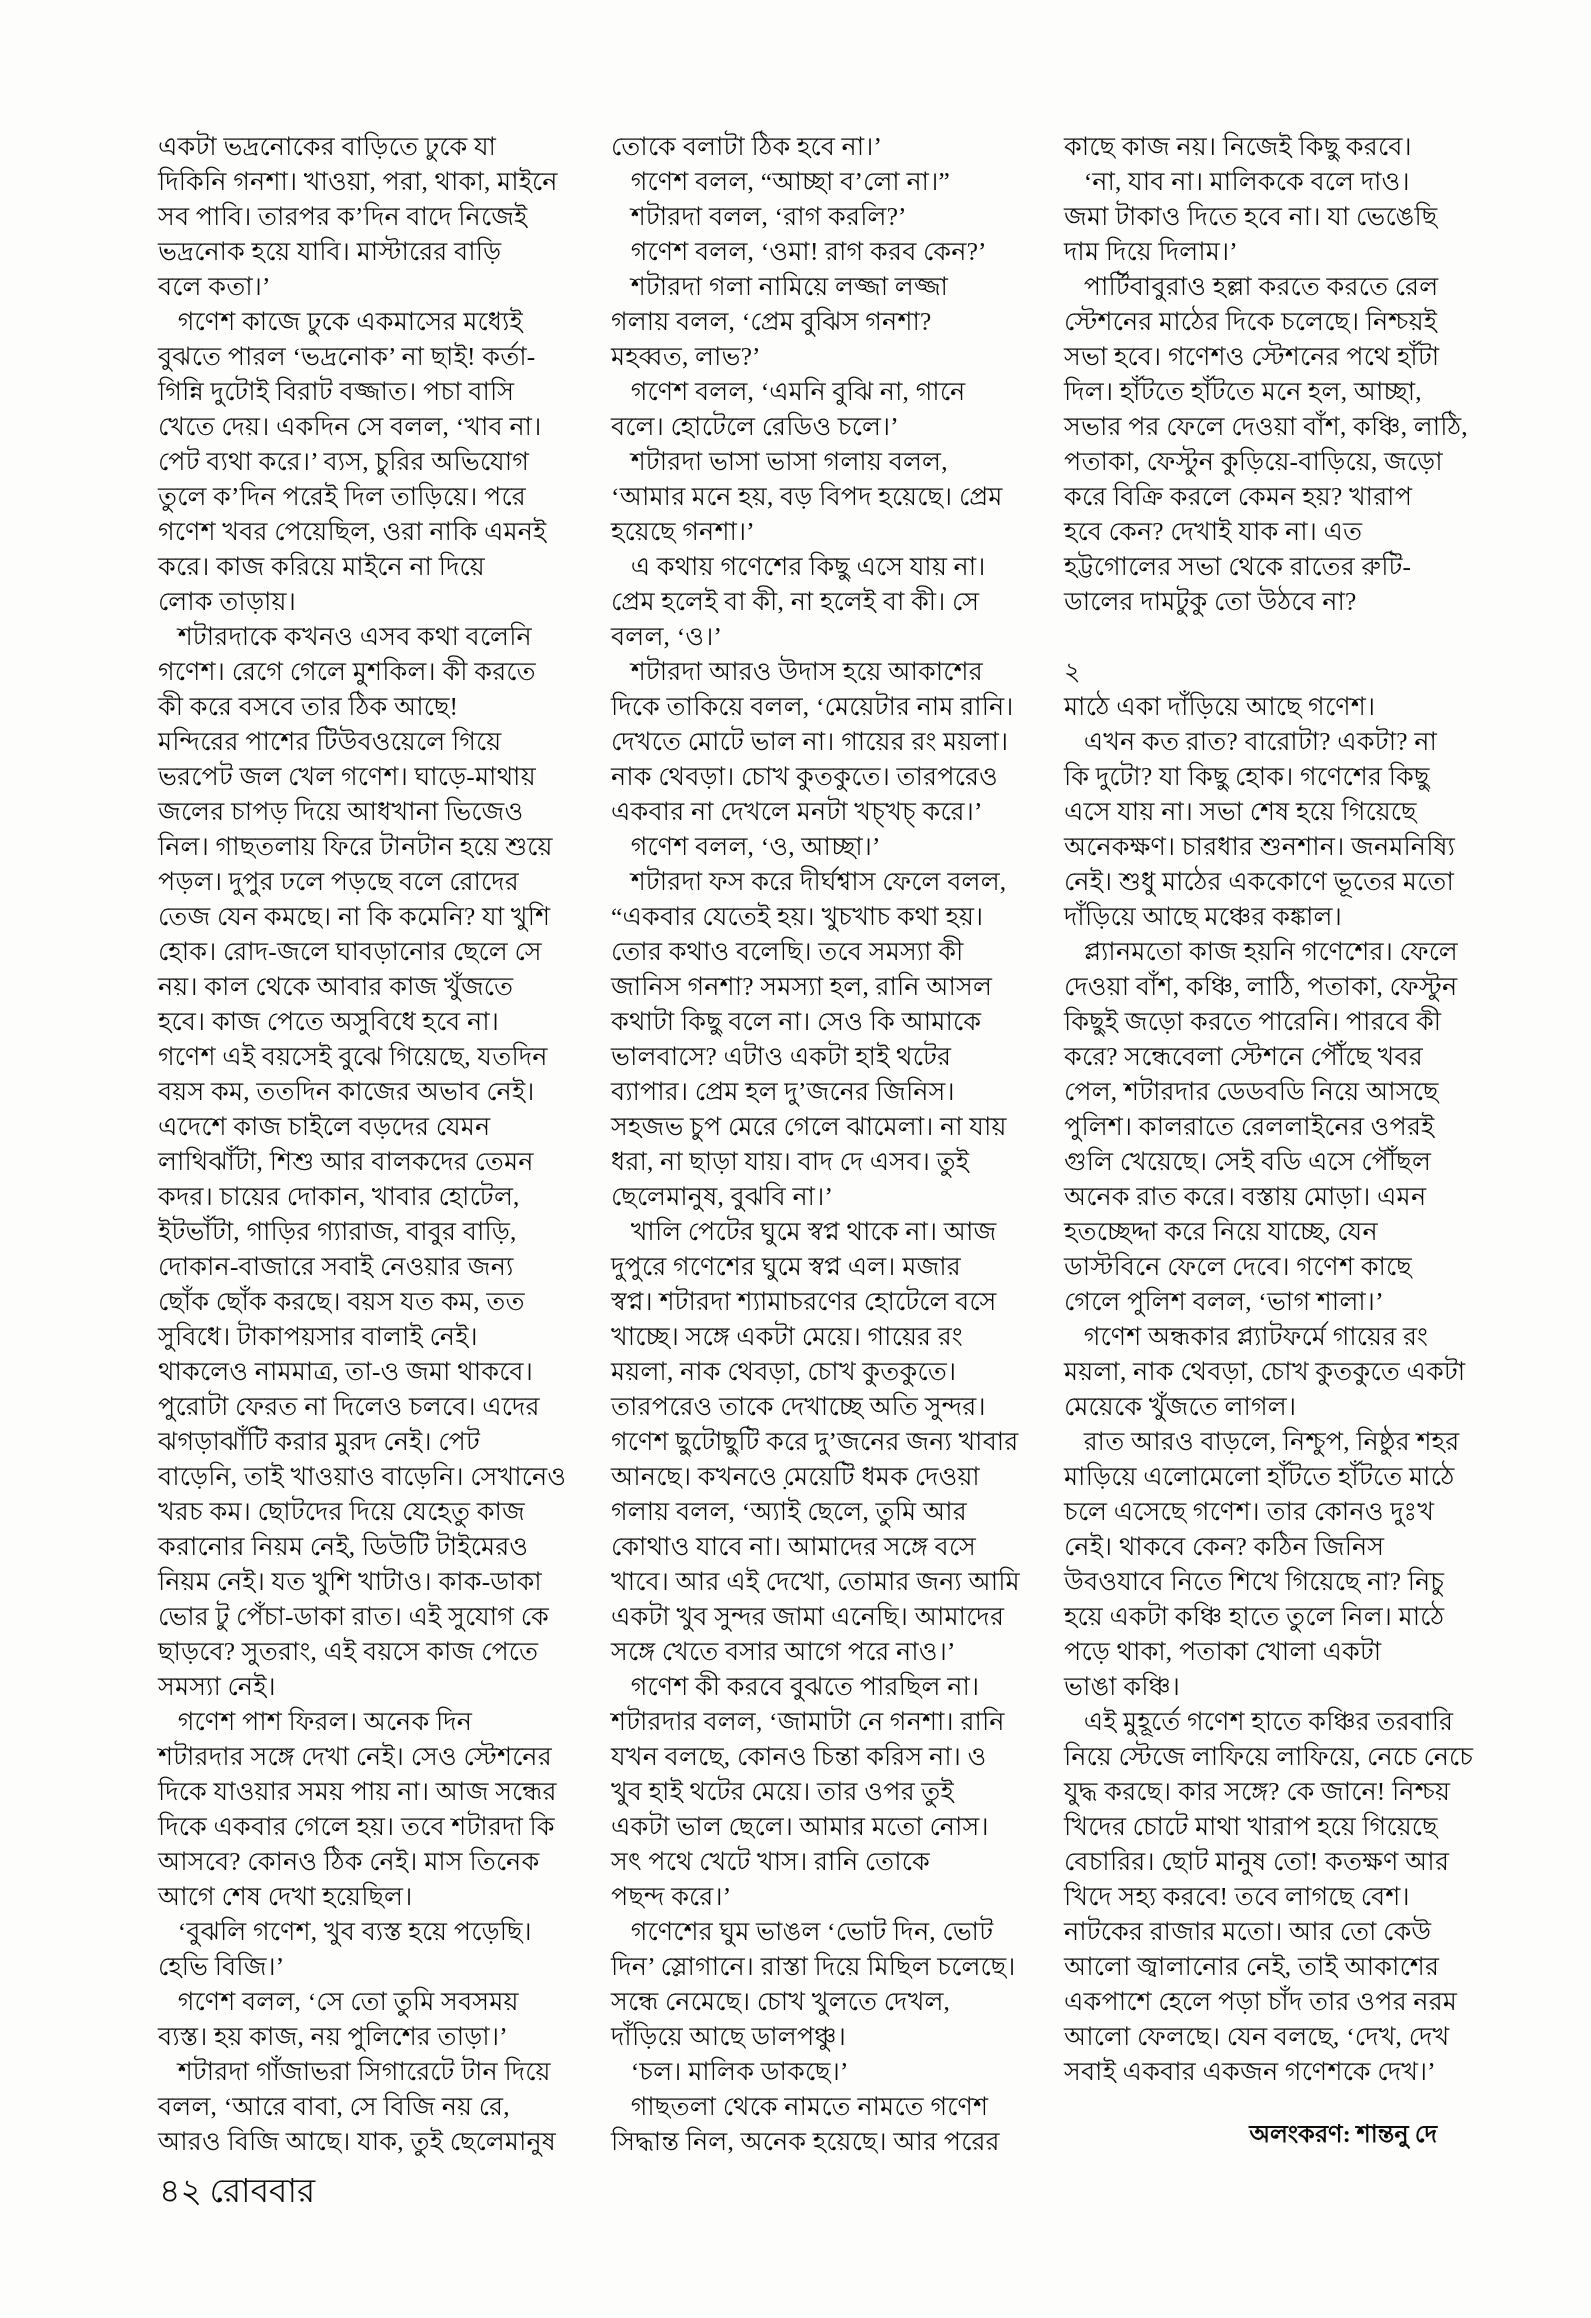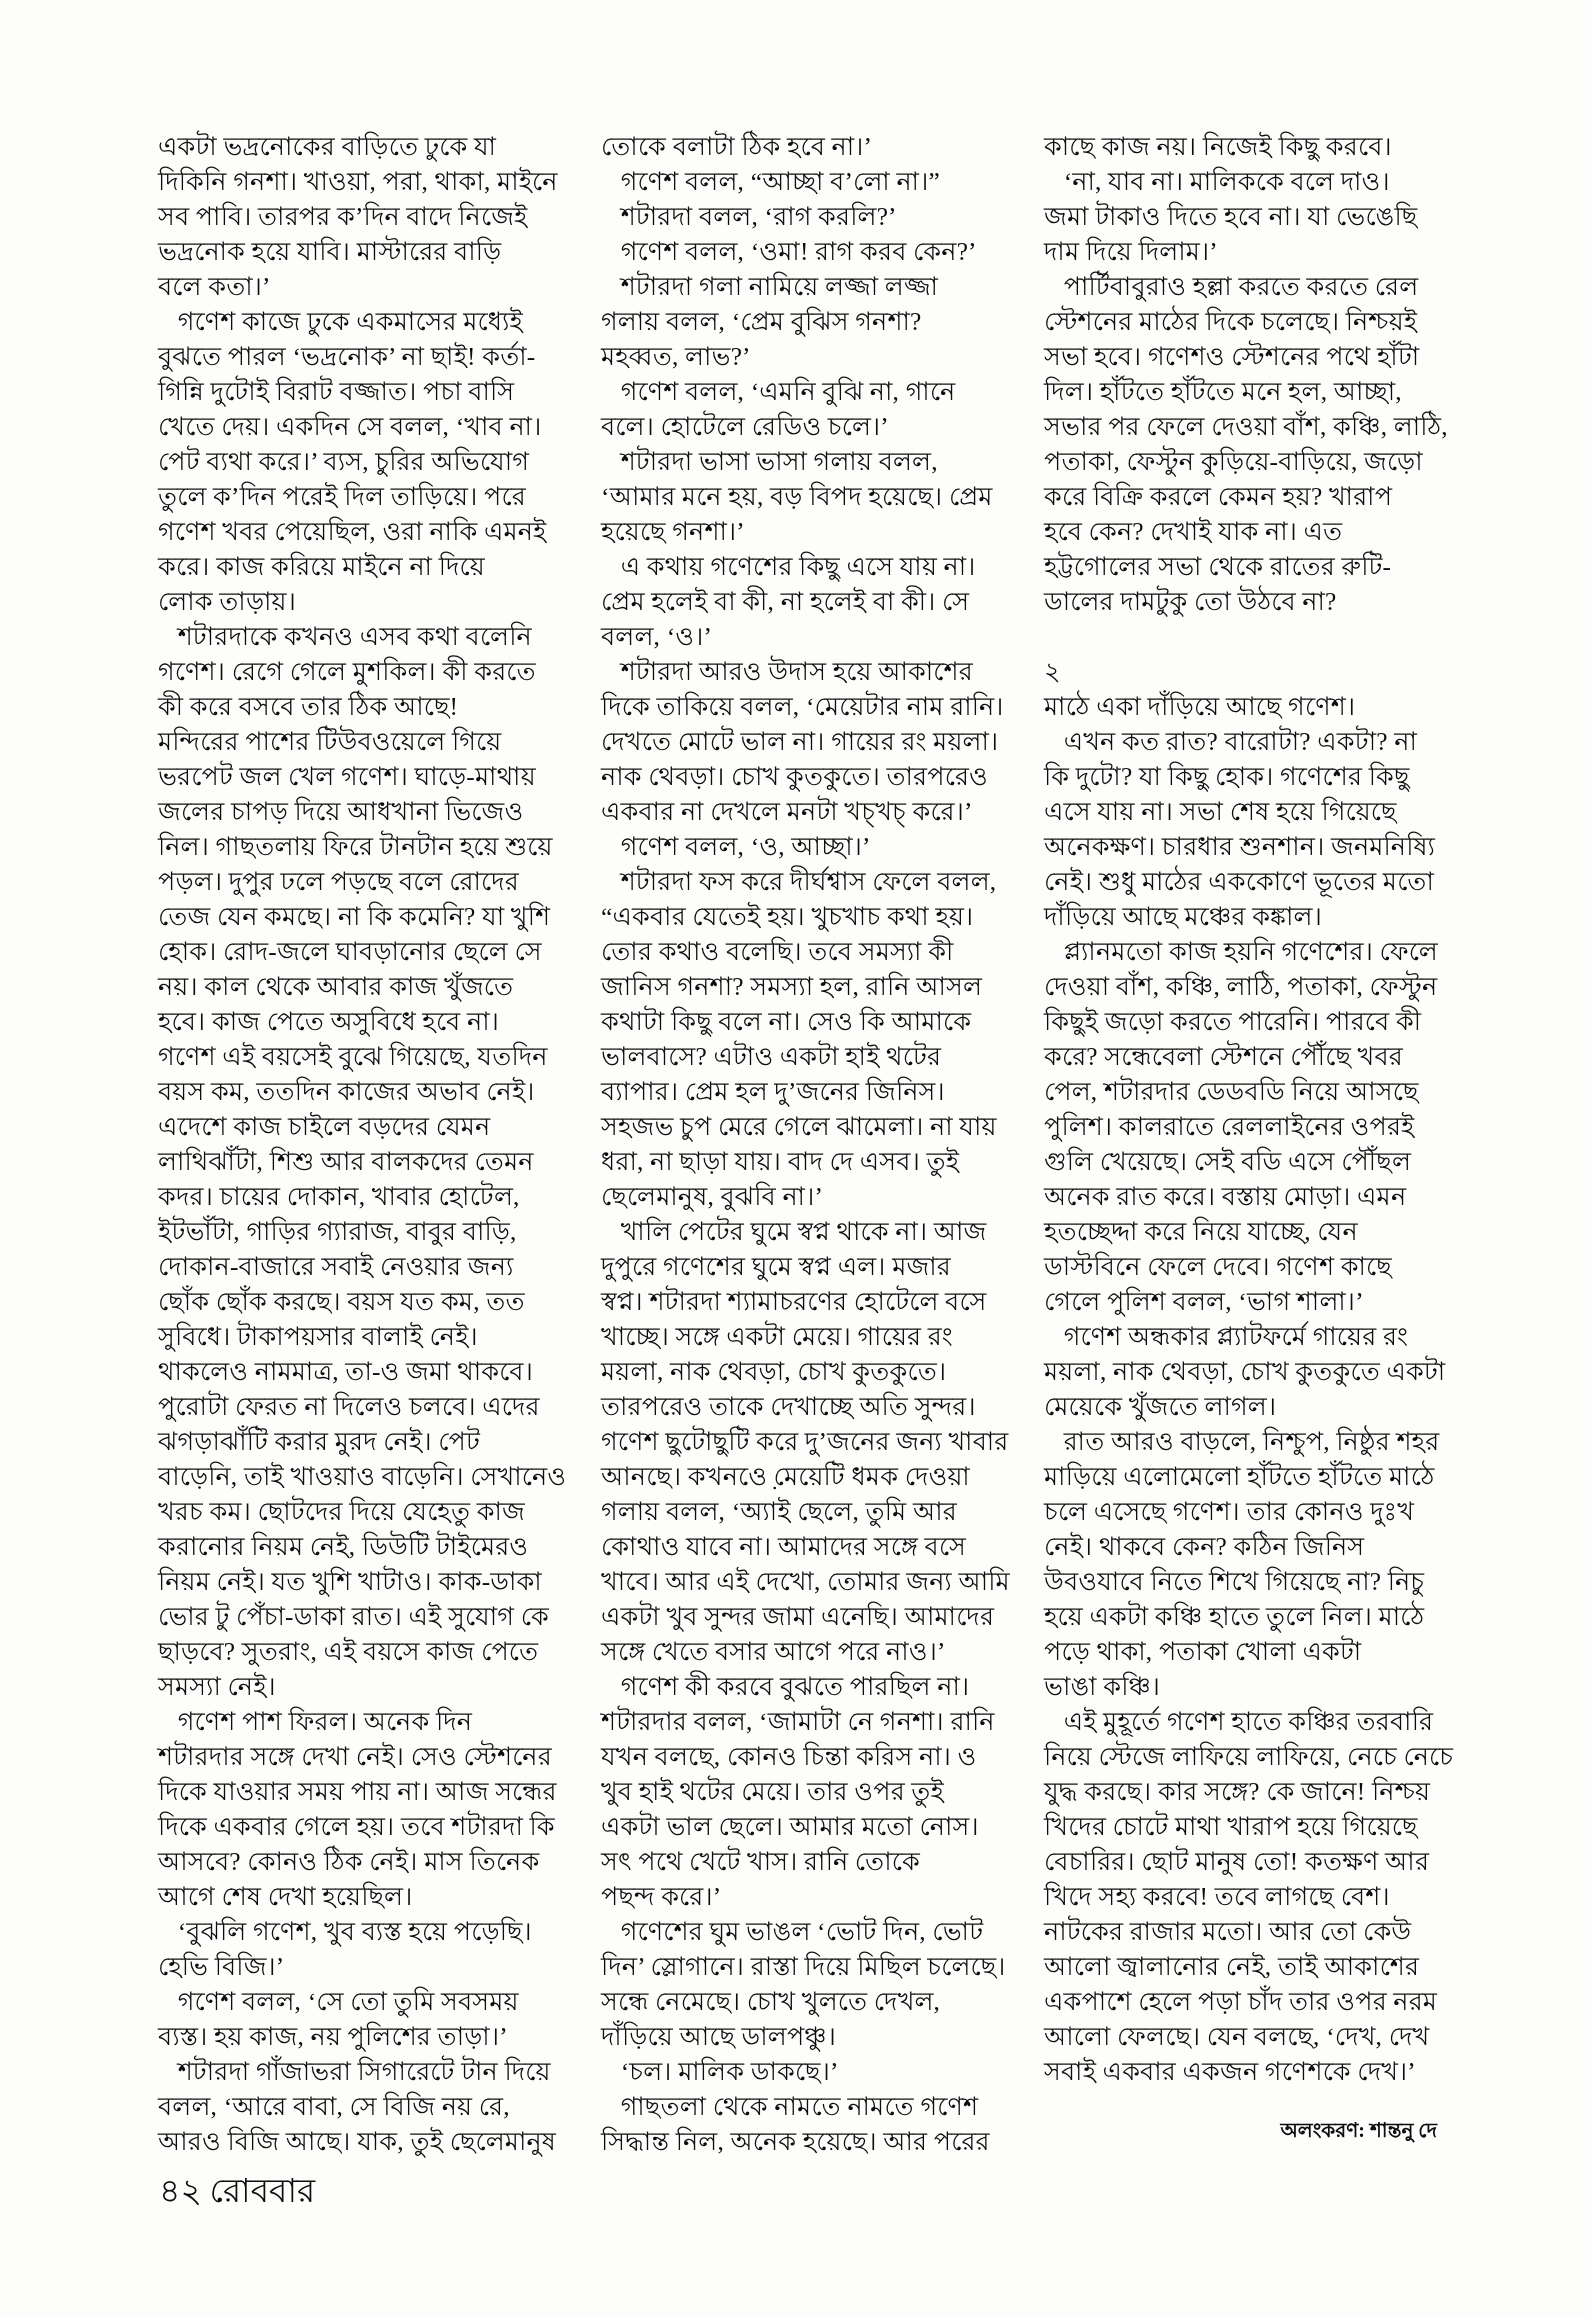--- a/index.html
+++ b/index.html
@@ -14,36 +14,36 @@
     background: #fdfdfb;
     font-family: "Liberation Serif", serif;
     color: #0d0d0d;
     overflow: hidden;
   }
   .columns {
     position: absolute;
     left: 158px;
     top: 129px;
     display: flex;
-    gap: 40px;
+    gap: 50px;
   }
   .column {
     width: 403px;
   }
   .line {
     font-size: 25.4px;
     line-height: 35px;
     white-space: pre;
     letter-spacing: 0.2px;
   }
   .credit {
     position: absolute;
     top: 2115px;
     right: 154px;
-    font-size: 20px;
+    font-size: 24px;
     font-weight: bold;
     text-align: right;
   }
   .footer {
     position: absolute;
     left: 159px;
     top: 2165px;
     font-size: 33px;
   }
   .footer span { margin-right: 7.7px; }

